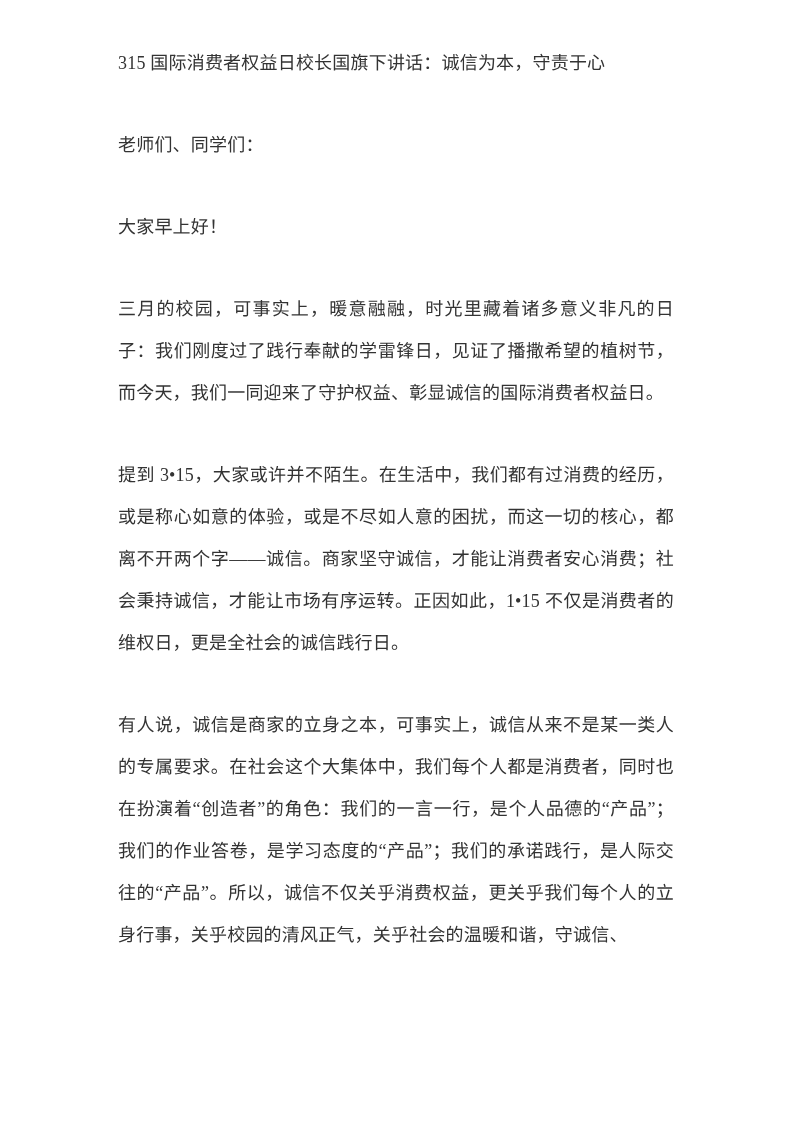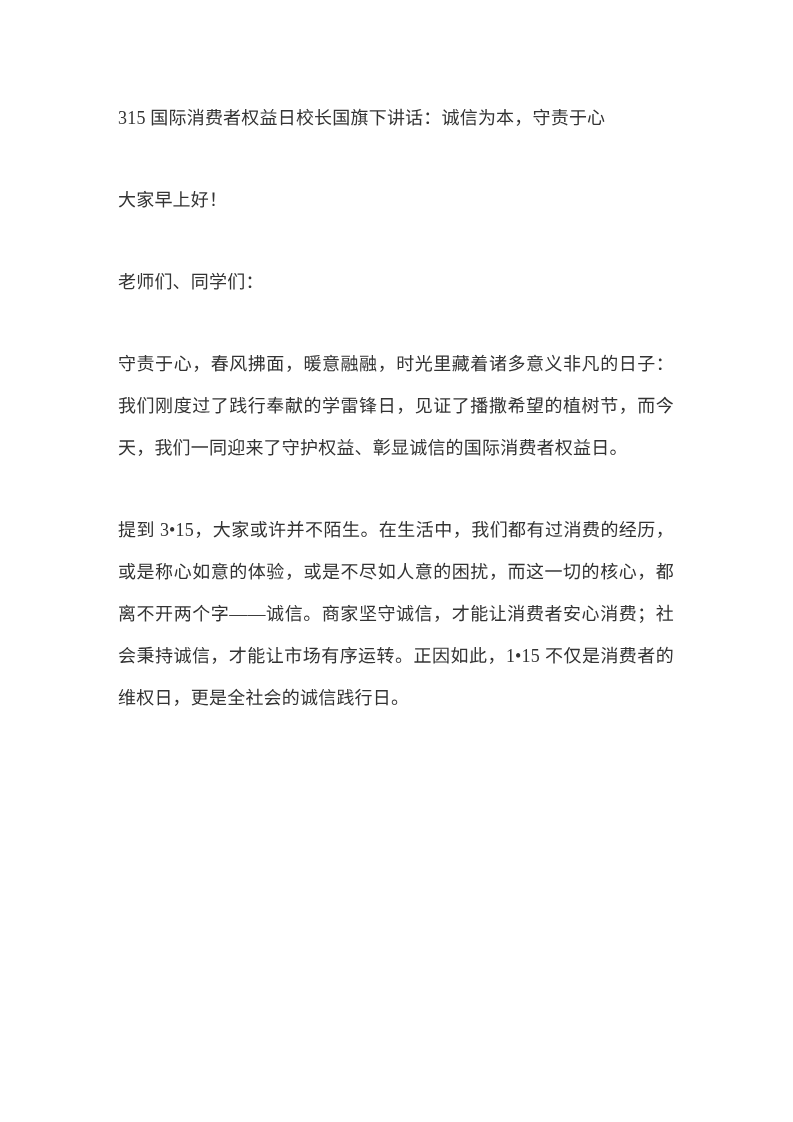--- a/index.html
+++ b/index.html
@@ -10,21 +10,21 @@
   body {
     width: 793px;
     height: 1122px;
     overflow: hidden;
   }
   .page {
     box-sizing: border-box;
     width: 793px;
     height: 1122px;
     background: #ffffff;
-    padding: 97px 119px 0 118px;
+    padding: 42px 119px 0 118px;
   }
   .doc-text {
     font-family: "Liberation Serif", "DejaVu Serif", serif;
     font-size: 18px;
     line-height: 42px;
     color: #333333;
     margin: 0 0 40px 0;
     text-align: justify;
     text-justify: inter-ideograph;
     letter-spacing: 0.2px;
@@ -32,21 +32,22 @@
   .doc-title {
     text-align: left;
   }
 </style>
 </head>
 <body>
 
 <div class="page">
   <p class="doc-text doc-title">315 国际消费者权益日校长国旗下讲话：诚信为本，守责于心</p>
 
+  <p class="doc-text">老师们、同学们：</p>
+
   <p class="doc-text">大家早上好！</p>
 
-  <p class="doc-text">老师们、同学们：</p>
-
-  <p class="doc-text">守责于心，春风拂面，暖意融融，时光里藏着诸多意义非凡的日子：我们刚度过了践行奉献的学雷锋日，见证了播撒希望的植树节，而今天，我们一同迎来了守护权益、彰显诚信的国际消费者权益日。</p>
+  <p class="doc-text">三月的校园，可事实上，暖意融融，时光里藏着诸多意义非凡的日子：我们刚度过了践行奉献的学雷锋日，见证了播撒希望的植树节，而今天，我们一同迎来了守护权益、彰显诚信的国际消费者权益日。</p>
 
   <p class="doc-text">提到 3•15，大家或许并不陌生。在生活中，我们都有过消费的经历，或是称心如意的体验，或是不尽如人意的困扰，而这一切的核心，都离不开两个字——诚信。商家坚守诚信，才能让消费者安心消费；社会秉持诚信，才能让市场有序运转。正因如此，1•15 不仅是消费者的维权日，更是全社会的诚信践行日。</p>
 
+  <p class="doc-text">有人说，诚信是商家的立身之本，可事实上，诚信从来不是某一类人的专属要求。在社会这个大集体中，我们每个人都是消费者，同时也在扮演着“创造者”的角色：我们的一言一行，是个人品德的“产品”；我们的作业答卷，是学习态度的“产品”；我们的承诺践行，是人际交往的“产品”。所以，诚信不仅关乎消费权益，更关乎我们每个人的立身行事，关乎校园的清风正气，关乎社会的温暖和谐，守诚信、</p>
 </div>
 
 </body></html>

